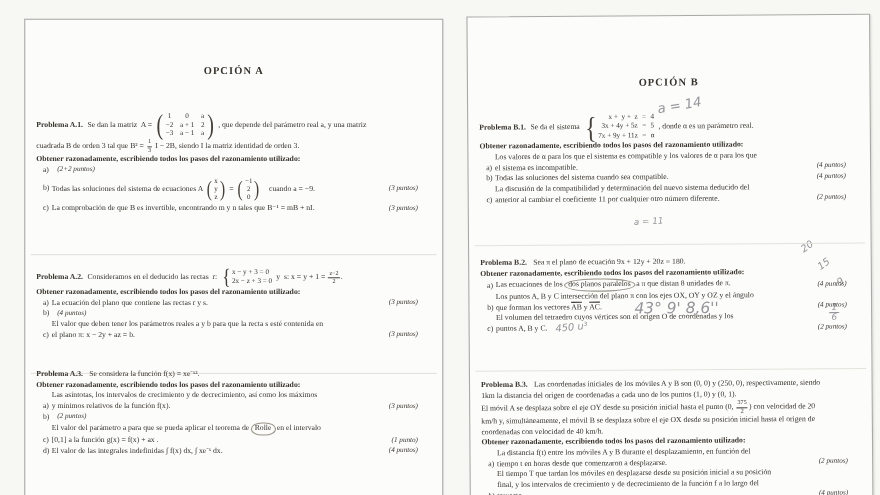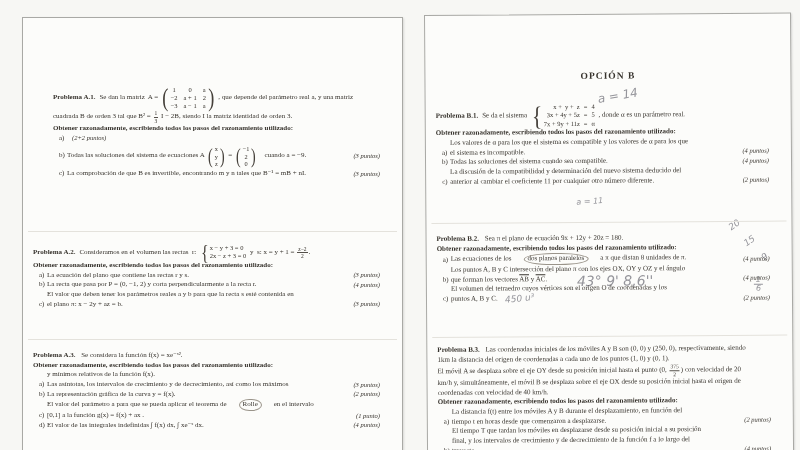--- a/index.html
+++ b/index.html
@@ -16,21 +16,21 @@
     box-shadow: 1px 1px 2px rgba(0,0,0,.12);
   }
   #page-a { left: 22px; top: 17px; width: 381px; height: 441px; }
   #page-b { left: 424px; top: 15px; width: 367px; height: 443px; transform: rotate(-0.4deg); transform-origin: top left; }
 
   .ptitle { position: absolute; left: 0; right: 0; text-align: center; font-size: 9.5px; font-weight: bold; letter-spacing: 1px; }
   #page-a .ptitle { top: 36px; }
   #page-b .ptitle { top: 50px; }
 
   .problem { position: absolute; left: 10px; right: 22px; font-size: 7px; line-height: 1.38; }
-  #prob-a1 { top: 68px; margin-left: 20px; }  #prob-a2 { top: 226px; } #prob-a3 { top: 333px; }
+  #prob-a1 { top: 84px; }  #prob-a2 { top: 226px; } #prob-a3 { top: 318px; font-family: Liberation Serif, serif; }
   #prob-b1 { top: 88px; }  #prob-b2 { top: 219px; } #prob-b3 { top: 330px; }
 
   .sep { position: absolute; left: 5px; right: 5px; border-top: 1px solid #e4e2dc; }
   #sep-a1 { top: 213px; } #sep-a2 { top: 321px; }
   #sep-b1 { top: 207px; } #sep-b2 { top: 321px; }
 
   .plabel { font-weight: bold; padding-right: 4px; }
   .pbold  { font-weight: bold; }
   .phead-flex { display: flex; align-items: center; flex-wrap: wrap; }
   .phead-flex > span { white-space: pre-wrap; }
@@ -55,21 +55,21 @@
   .sys { display: inline-flex; align-items: center; vertical-align: middle; margin: 0 2px; }
   .brace { line-height: 0; color: #45403a; transform: scaleX(.8); }
   .brace.b2 { font-size: 20px; }
   .brace.b3 { font-size: 27px; }
   .sysrows { font-size: 6.5px; line-height: 1.3; }
   .sysrows .srow { display: block; }
   .sys3 { display: grid; grid-template-columns: auto auto auto; column-gap: 4px; font-size: 6.5px; line-height: 1.3; }
   .sys3 .lhs { text-align: right; }
   .sys3 .eq  { text-align: center; }
 
-  .circled { display: inline-block; border: 1px solid #9a948a; border-radius: 50% / 58%; padding: 0 3px; margin: 0 12px; }
+  .circled { display: inline-block; border: 1px solid #9a948a; border-radius: 50% / 58%; padding: 0 3px; margin: 0 1px; }
   .vec { text-decoration: overline; text-align: right; }
   .gap { display: inline-block; width: 3px; }
 
   .hand { position: absolute; font-family: "DejaVu Sans", sans-serif; color: #95959b; white-space: nowrap; font-style: italic; }
   #hw-alpha14 { left: 172px; top: 74px; font-size: 12px; transform: rotate(-9deg); }
   #hw-a11     { left: 150px; top: 182px; font-size: 8px; transform: rotate(-3deg); }
   #hw-diag-20 { left: 302px; top: 206px; font-size: 9px; transform: rotate(-35deg); }
   #hw-diag-15 { left: 317px; top: 222px; font-size: 9px; transform: rotate(-35deg); }
   #hw-diag-9  { left: 335px; top: 238px; font-size: 9px; transform: rotate(-35deg); }
   #hw-angle   { left: 150px; top: 258px; font-size: 14px; }
@@ -77,20 +77,21 @@
   #hw-volume  { left: 78px;  top: 278px; font-size: 9px; transform: rotate(-5deg); }
   .hfrac { display: inline-flex; flex-direction: column; text-align: center; line-height: 1.05; }
   .hfrac .fnum { border-bottom: 1px solid #95959b; padding: 0 2px; }
 </style>
 </head>
 <body>
 
 <main>
 
   <article class="page" id="page-a">
+    <h1 class="ptitle">OPCIÓN A</h1>
 
     <section class="problem" id="prob-a1">
       <div class="phead-flex">
         <span class="plabel">Problema A.1.</span>
         <span>Se dan la matriz  A = </span>
         <span class="mat">
           <span class="paren p3">(</span>
           <span class="mgrid">
             <span>1</span><span>0</span><span>a</span>
             <span>−2</span><span>a + 1</span><span>2</span>
@@ -149,43 +150,40 @@
           </span>
         <span class="ipts">(3 puntos)</span>
       </div>
     </section>
 
     <div class="sep" id="sep-a1"></div>
 
     <section class="problem" id="prob-a2">
       <div class="phead-flex">
         <span class="plabel">Problema A.2.</span>
-        <span>Consideramos en el volumen las rectas  r: </span>
+        <span>Consideramos en el deducido las rectas  r: </span>
         <span class="sys">
           <span class="brace b2">{</span>
           <span class="sysrows"><span class="srow">x − y + 3 = 0</span><span class="srow">2x − z + 3 = 0</span></span>
         </span>
         <span> y  s: x = y + 1 = </span>
         <span class="frac"><span class="fnum">z−2</span><span>2</span></span>
         <span>.</span>
       </div>
       <div class="pbold">Obtener razonadamente, escribiendo todos los pasos del razonamiento utilizado:</div>
 
       <div class="item">
         <span class="imark">a)</span>
         <span class="itext">
             <span class="ln">La ecuación del plano que contiene las rectas r y s.</span>
           </span>
         <span class="ipts">(3 puntos)</span>
       </div>
       <div class="item">
         <span class="imark">b)</span>
-        <span class="itext">
-            <span class="ln">La recta que pasa por P = (0, −1, 2) y corta perpendicularmente a la recta r.</span>
-          </span>
         <span class="ipts">(4 puntos)</span>
       </div>
       <div class="item">
         <span class="imark">c)</span>
         <span class="itext">
             <span class="ln">El valor que deben tener los parámetros reales a  y  b para que la recta s esté contenida en</span>
             <span class="ln">el plano π: x − 2y + az = b.</span>
           </span>
         <span class="ipts">(3 puntos)</span>
       </div>
@@ -196,30 +194,27 @@
     <section class="problem" id="prob-a3">
       <div>
         <span class="plabel">Problema A.3.</span>
         <span>Se considera la función  f(x) = xe⁻ˣ².</span>
       </div>
       <div class="pbold">Obtener razonadamente, escribiendo todos los pasos del razonamiento utilizado:</div>
 
       <div class="item">
         <span class="imark">a)</span>
         <span class="itext">
+            <span class="ln">Las asíntotas, los intervalos de crecimiento y de decrecimiento, así como los máximos</span>
             <span class="ln">y mínimos relativos de la función  f(x).</span>
-            <span class="ln">Las asíntotas, los intervalos de crecimiento y de decrecimiento, así como los máximos</span>
-          </span>
-        <span class="ipts">(3 puntos)</span>
-      </div>
-      <div class="item">
-        <span class="imark">b)</span>
-        <span class="itext">
-            <span class="ln">La representación gráfica de la curva y = f(x).</span>
-          </span>
+          </span>
+        <span class="ipts">(3 puntos)</span>
+      </div>
+      <div class="item">
+        <span class="imark">b)</span>
         <span class="ipts">(2 puntos)</span>
       </div>
       <div class="item">
         <span class="imark">c)</span>
         <span class="itext">
           <span class="ln"><span>El valor del parámetro a para que se pueda aplicar el teorema de</span><span class="circled">Rolle</span><span>en el intervalo</span></span>
           <span class="ln">[0,1] a la función g(x) = f(x) + ax .</span>
         </span>
         <span class="ipts">(1 punto)</span>
       </div>

